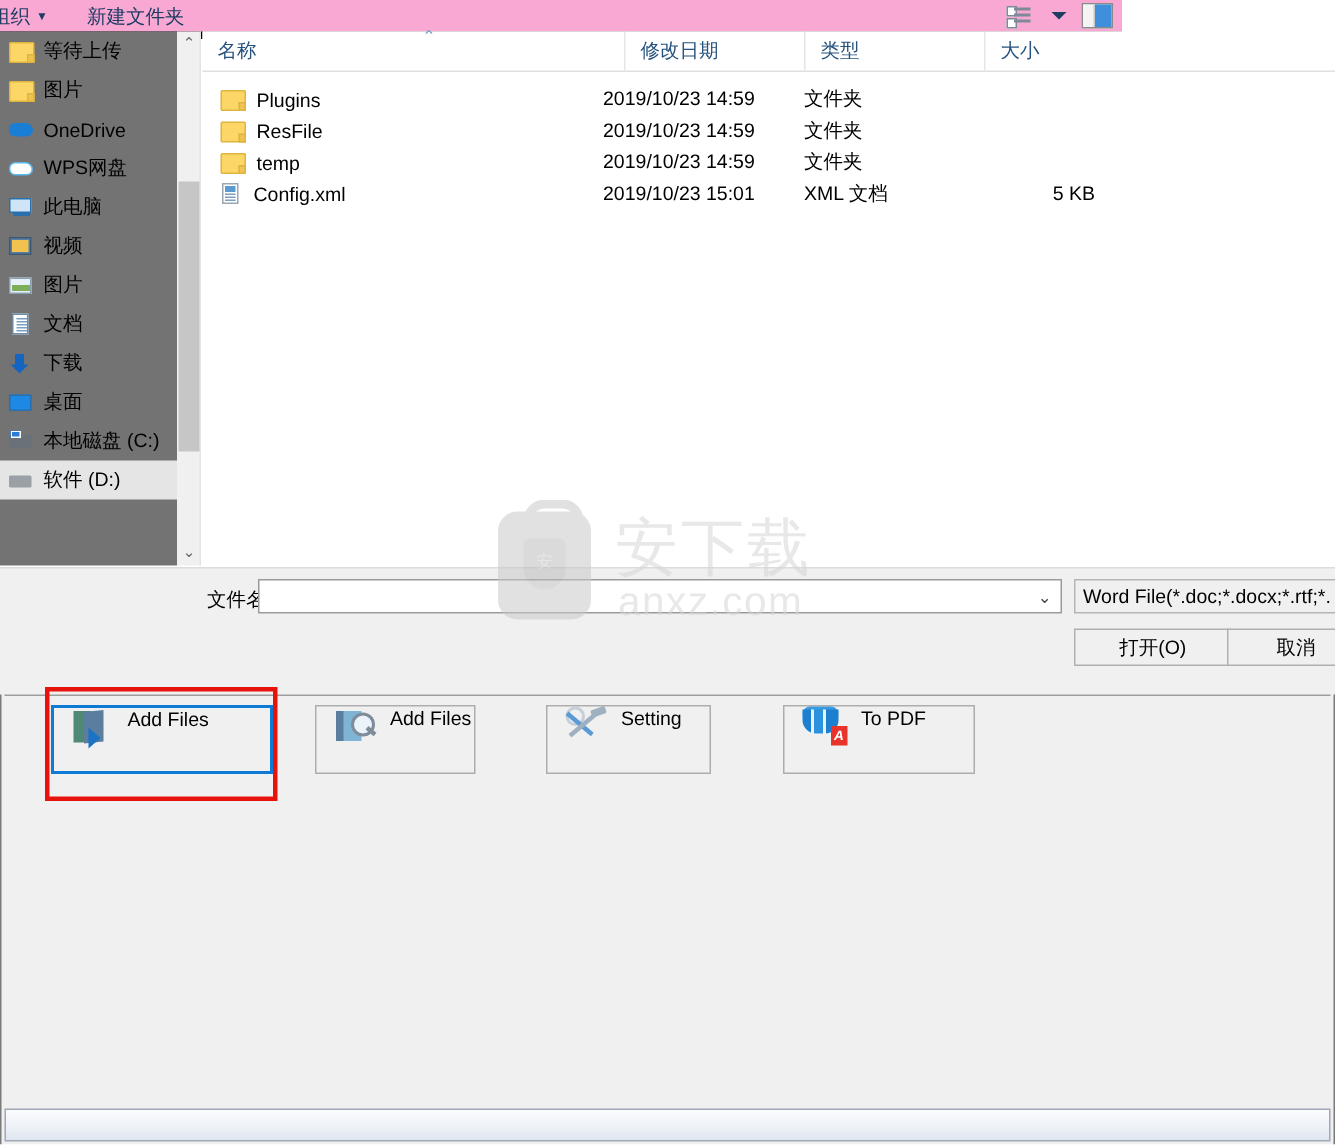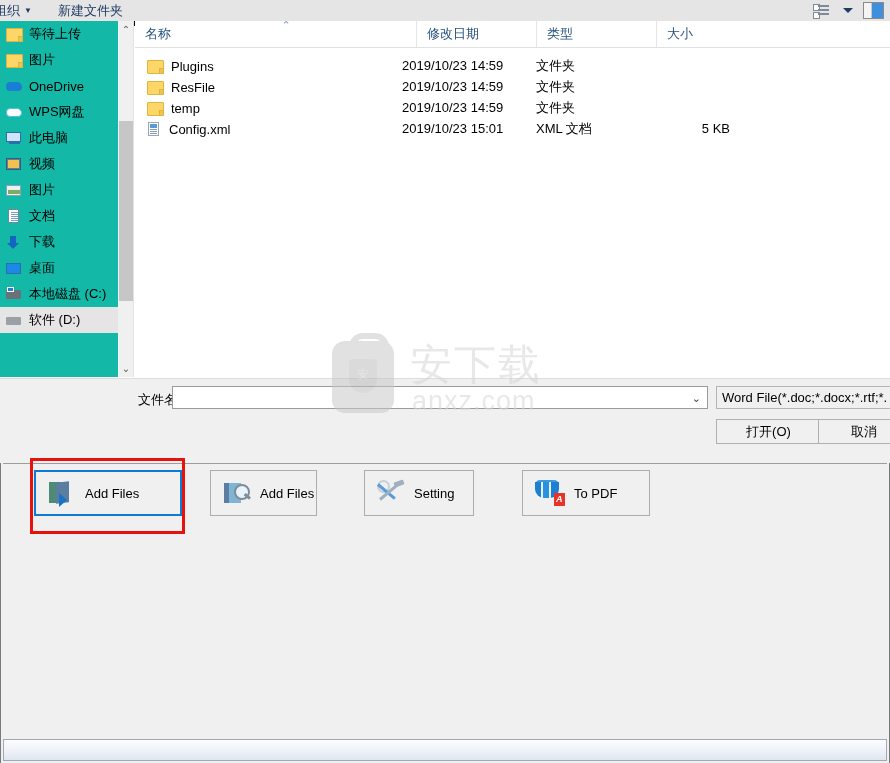--- a/index.html
+++ b/index.html
@@ -5,39 +5,39 @@
   html,body{margin:0;padding:0;}
   body{
     width:890px;height:763px;
     background:#ffffff;
     font-family:"Liberation Sans","DejaVu Sans",sans-serif;
     font-size:12px;color:#000;
     overflow:hidden;position:relative;
   }
   
   #dialog{position:absolute;left:0;top:0;width:890px;height:463px;background:#ffffff;}
-  .dlg-toolbar{position:absolute;left:0;top:0;width:890px;height:21px;background:#e5e5e5;
+  .dlg-toolbar{position:absolute;left:0;top:0;width:748px;height:21px;background:#f9a8d4;
     border-bottom:5px solid #000000;}
   .tb-item{position:absolute;top:2px;color:#1f3c63;font-size:13px;white-space:nowrap;}
   .tb-organize{left:-6px;}
   .tb-caret{display:inline-block;margin-left:4px;font-size:8px;vertical-align:2px;}
   .tb-newfolder{left:58px;}
   .tb-icons{position:absolute;right:6px;top:0;height:21px;display:flex;align-items:center;gap:10px;}
   .icon-viewmode{width:20px;height:13px;position:relative;}
   .icon-viewmode i{position:absolute;display:block;background:#7f8a99;}
   .icon-viewmode .l{width:11px;height:2px;left:5px;}
   .icon-viewmode .bx{width:5px;height:5px;left:0;border:1px solid #7f8a99;background:#fff;}
   .caret-dn{width:0;height:0;border-left:5px solid transparent;border-right:5px solid transparent;
     border-top:5px solid #1f3c63;}
   .icon-preview{width:19px;height:15px;border:1px solid #8a8a8a;background:#fff;display:flex;}
   .icon-preview .col1{width:7px;background:#f4f4f4;border-right:1px solid #c8c8c8;}
   .icon-preview .col2{flex:1;background:#3f8fdd;}
 
   
-  .nav{position:absolute;left:0;top:21px;width:118px;height:356px;background:#14b8a6;overflow:hidden;}
+  .nav{position:absolute;left:0;top:21px;width:118px;height:356px;background:#737373;overflow:hidden;}
   .nav-row{height:26px;display:flex;align-items:center;padding-left:6px;font-size:13px;color:#000;
     white-space:nowrap;}
   .nav-row.sel{background:#e5e5e5;}
   .nav-row .lbl{margin-left:7px;}
   .nav-ic{width:16px;height:16px;flex:0 0 16px;position:relative;}
   .folder-ic{width:15px;height:12px;background:#fcd667;border:1px solid #e0b53f;border-radius:1px;
     position:absolute;top:2px;left:0;}
   .folder-ic:after{content:"";position:absolute;right:-1px;bottom:-1px;width:3px;height:4px;
     background:#f0c24f;border:1px solid #e0b53f;}
   .onedrive-ic{position:absolute;top:4px;left:0;width:16px;height:9px;background:#1a7fd4;
@@ -119,21 +119,21 @@
   .btn-open{left:716px;top:419px;width:105px;}
   .btn-cancel{left:818px;top:419px;width:92px;}
 
   
   #app{position:absolute;left:0;top:463px;width:890px;height:300px;background:#f0f0f0;
     border-left:1px solid #7a7a7a;border-right:1px solid #7a7a7a;box-sizing:border-box;}
   .appbar{position:absolute;left:2px;top:0;right:2px;height:2px;background:#f0f0f0;
     border-top:1px solid #9d9d9d;}
   .toolrow{position:absolute;left:0;top:2px;width:890px;height:60px;}
   .toolbtn{position:absolute;top:5px;height:46px;background:#f0f0f0;border:1px solid #adadad;
-    box-sizing:border-box;display:flex;align-items:center;gap:9px;padding-left:12px;font-size:13px;}
+    box-sizing:border-box;display:flex;align-items:flex-start;gap:9px;padding-left:12px;font-size:13px;}
   .toolbtn.focus{border:2px solid #0d7ad4;}
   .tb-addfiles{left:33px;width:148px;}
   .tb-addfolder{left:209px;width:107px;}
   .tb-setting{left:363px;width:110px;}
   .tb-topdf{left:521px;width:128px;}
   .ic-addfiles{width:28px;height:26px;position:relative;flex:0 0 28px;}
   .ic-addfiles .bk{position:absolute;left:1px;top:2px;width:12px;height:21px;background:#4f8a76;}
   .ic-addfiles .fr{position:absolute;left:8px;top:2px;width:13px;height:21px;background:#5b7da0;
     transform:skewY(-6deg);}
   .ic-addfiles .ar{position:absolute;left:11px;top:13px;width:0;height:0;

